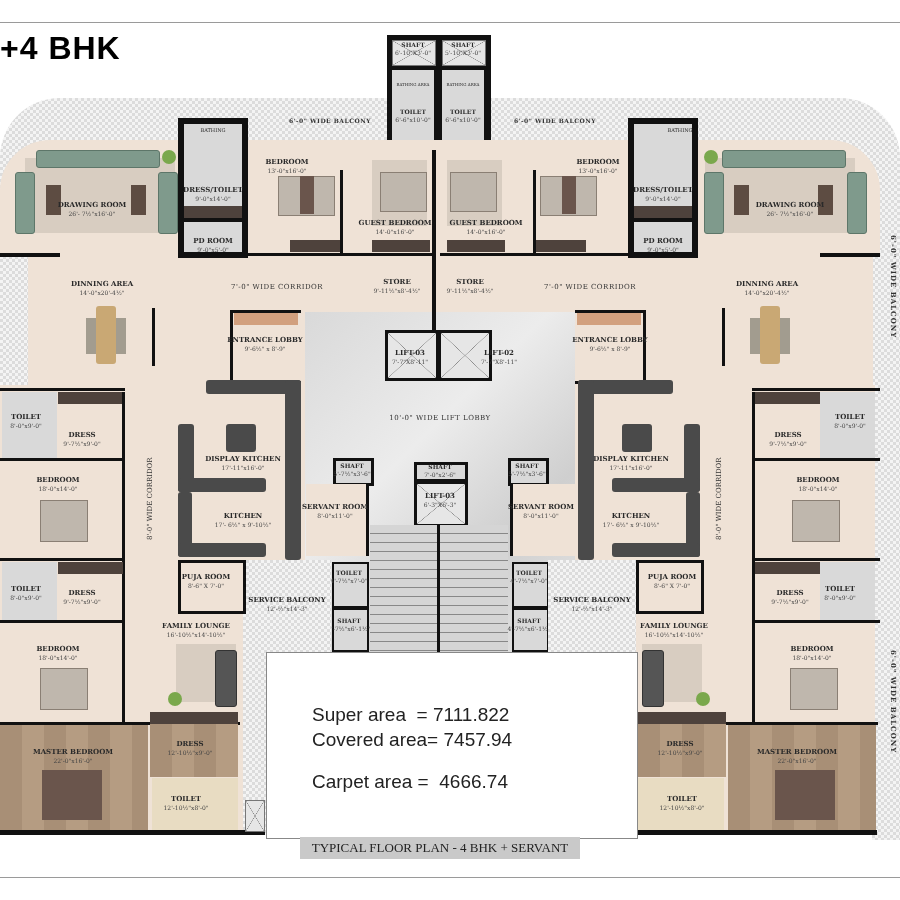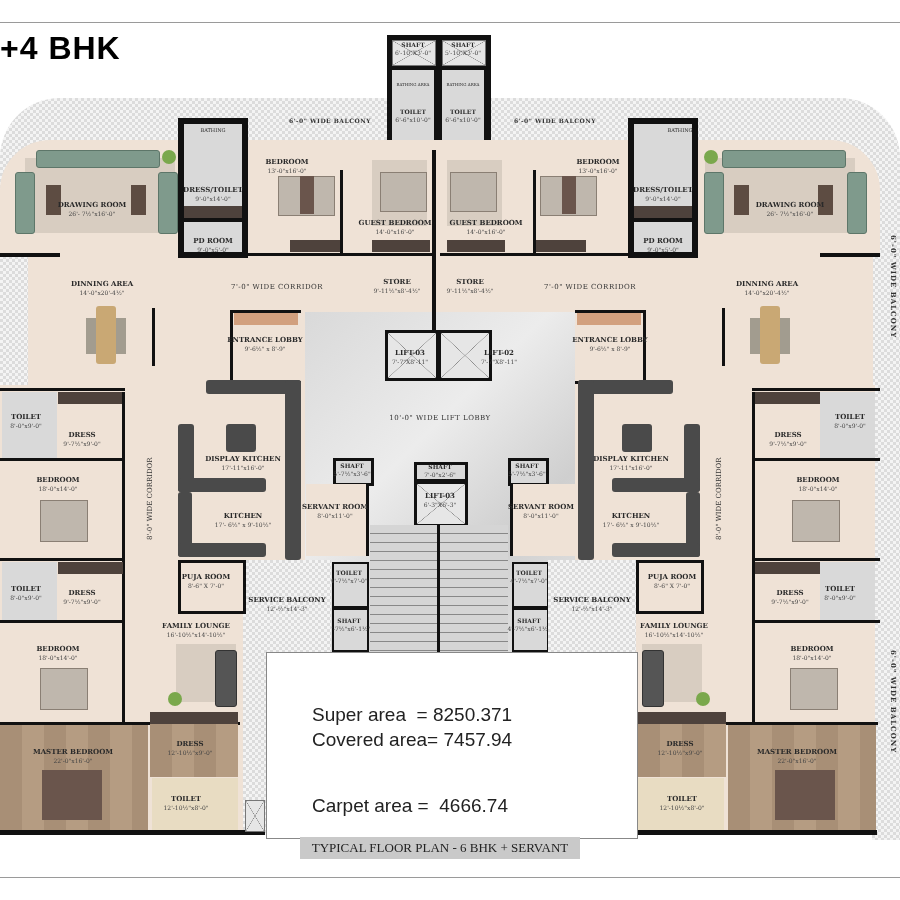--- a/index.html
+++ b/index.html
@@ -291,18 +291,18 @@
 <div class="tile" style="left:638px;top:778px;width:86px;height:52px;background:#e8dcc2;"></div>
 <div class="room-label" style="left:682px;top:795px;"><span>TOILET</span><span class="dim">12'-10½"x8'-0"</span></div>
 <div class="wall" style="left:612px;top:830px;width:265px;height:5px;"></div>
 <div class="shaft-x" style="left:615px;top:800px;width:18px;height:30px;"></div>
 <div class="room-label" style="left:590px;top:810px;font-size:4px;"><span>SHAFT</span><span class="dim" style="font-size:4px;">2'-10½"x5'-0"</span></div>
 
 <div class="vlabel-r" style="left:898px;top:235px;">6'-0" WIDE BALCONY</div>
 <div class="vlabel-r" style="left:898px;top:650px;">6'-0" WIDE BALCONY</div>
 
 <div class="area-box"></div>
-<div class="area-text" style="top:704px;">Super area  = 8250.371</div>
+<div class="area-text" style="top:704px;">Super area  = 7111.822</div>
 <div class="area-text" style="top:729px;">Covered area= 7457.94</div>
-<div class="area-text" style="top:795px;">Carpet area =  4666.74</div>
-
-<div class="caption">TYPICAL FLOOR PLAN - 6 BHK + SERVANT</div>
+<div class="area-text" style="top:771px;">Carpet area =  4666.74</div>
+
+<div class="caption">TYPICAL FLOOR PLAN - 4 BHK + SERVANT</div>
 <div class="hr" style="top:877px;"></div>
 
 </body></html>

